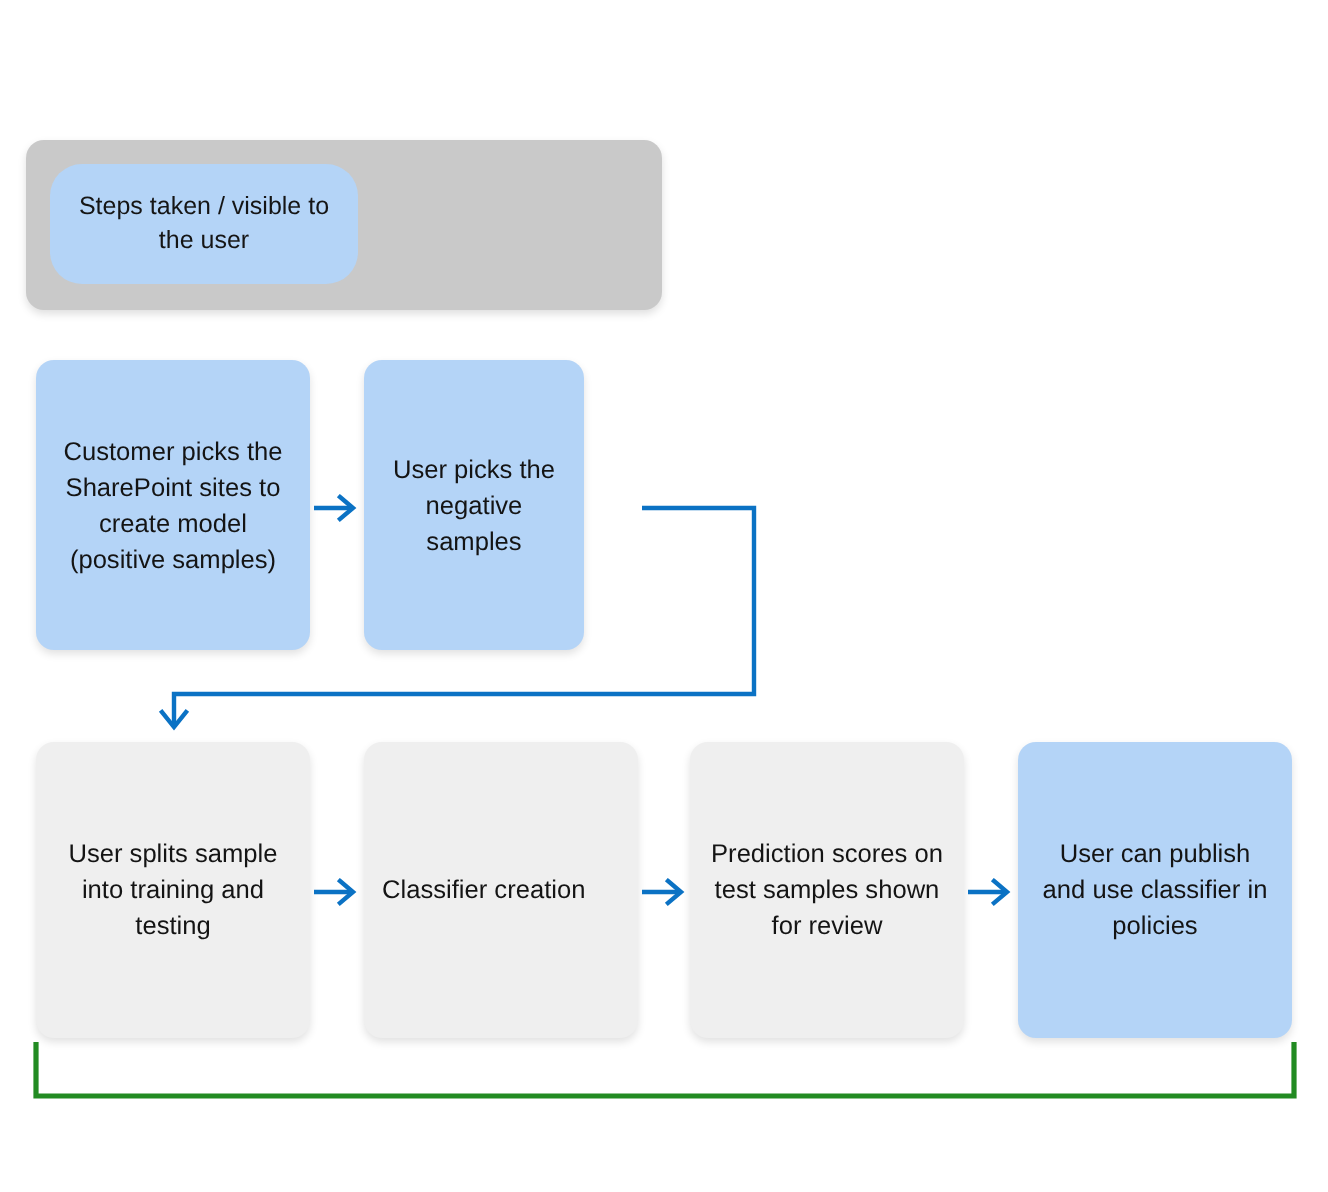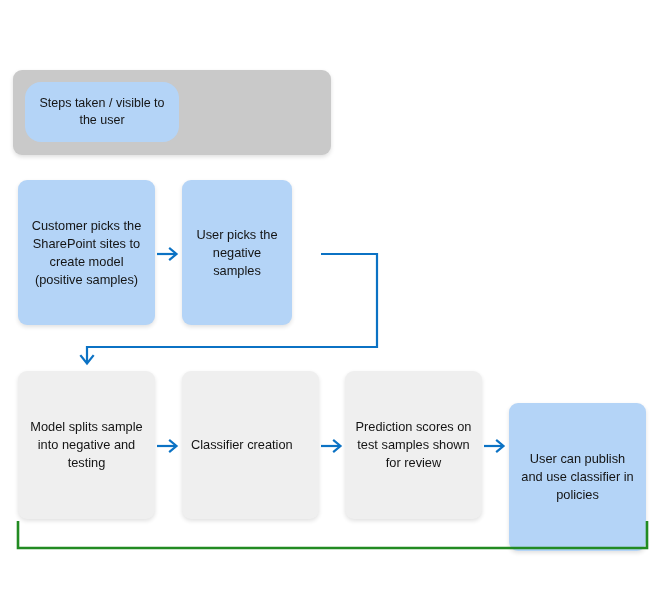--- a/index.html
+++ b/index.html
@@ -93,21 +93,21 @@
   .fill-gray { background: #efefef; }
 
   
   #box-positive-samples { left: 18px;  top: 180px; width: 137px; height: 145px; }
   #box-negative-samples { left: 182px; top: 180px; width: 110px; height: 145px; }
 
   
   #box-model-split      { left: 18px;  top: 371px; width: 137px; height: 148px; }
   #box-classifier-create{ left: 182px; top: 371px; width: 137px; height: 148px; }
   #box-prediction-scores{ left: 345px; top: 371px; width: 137px; height: 148px; }
-  #box-publish-classifier{left: 509px; top: 371px; width: 137px; height: 148px; margin-top: 32px; }
+  #box-publish-classifier{left: 509px; top: 371px; width: 137px; height: 148px; }
 
   
   #connectors {
     position: absolute;
     left: 0; top: 0;
     width: 664px;
     height: 596px;
     pointer-events: none;
   }
 
@@ -137,21 +137,21 @@
 
   <div class="proc-box fill-blue" id="box-positive-samples">
     <span>Customer picks the SharePoint sites to create model (positive samples)</span>
   </div>
 
   <div class="proc-box fill-blue" id="box-negative-samples">
     <span>User picks the negative samples</span>
   </div>
 
   <div class="proc-box fill-gray" id="box-model-split">
-    <span>Model splits sample into negative and testing</span>
+    <span>User splits sample into training and testing</span>
   </div>
 
   <div class="proc-box fill-gray" id="box-prediction-scores">
     <span>Prediction scores on test samples shown for review</span>
   </div>
 
   <div class="proc-box fill-gray" id="box-classifier-create">
     <span>Classifier creation</span>
   </div>
 

